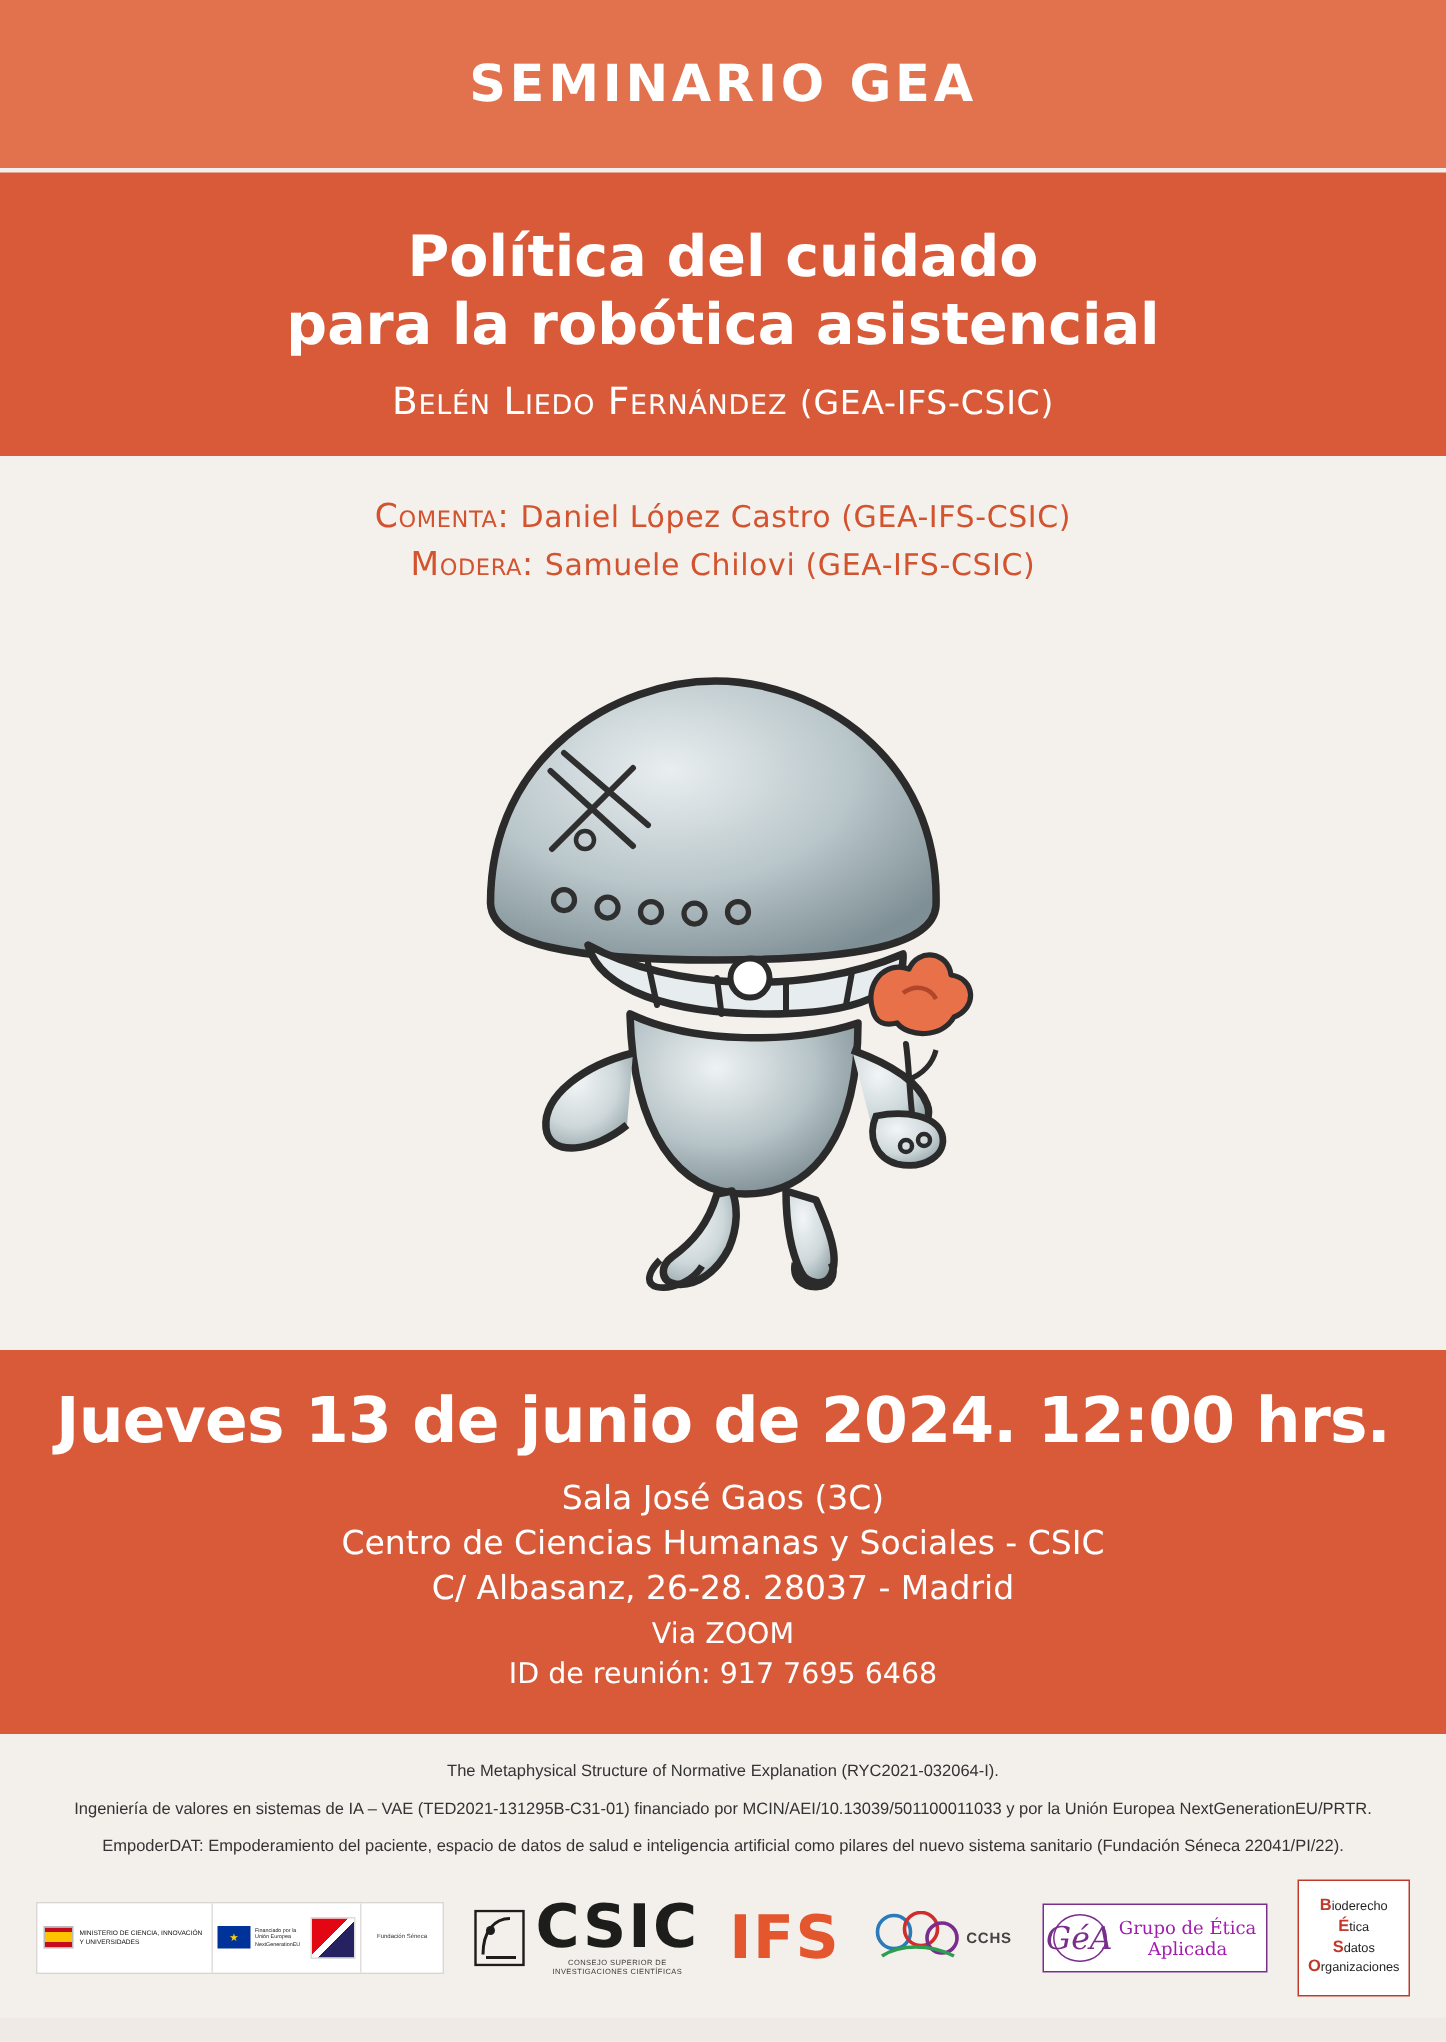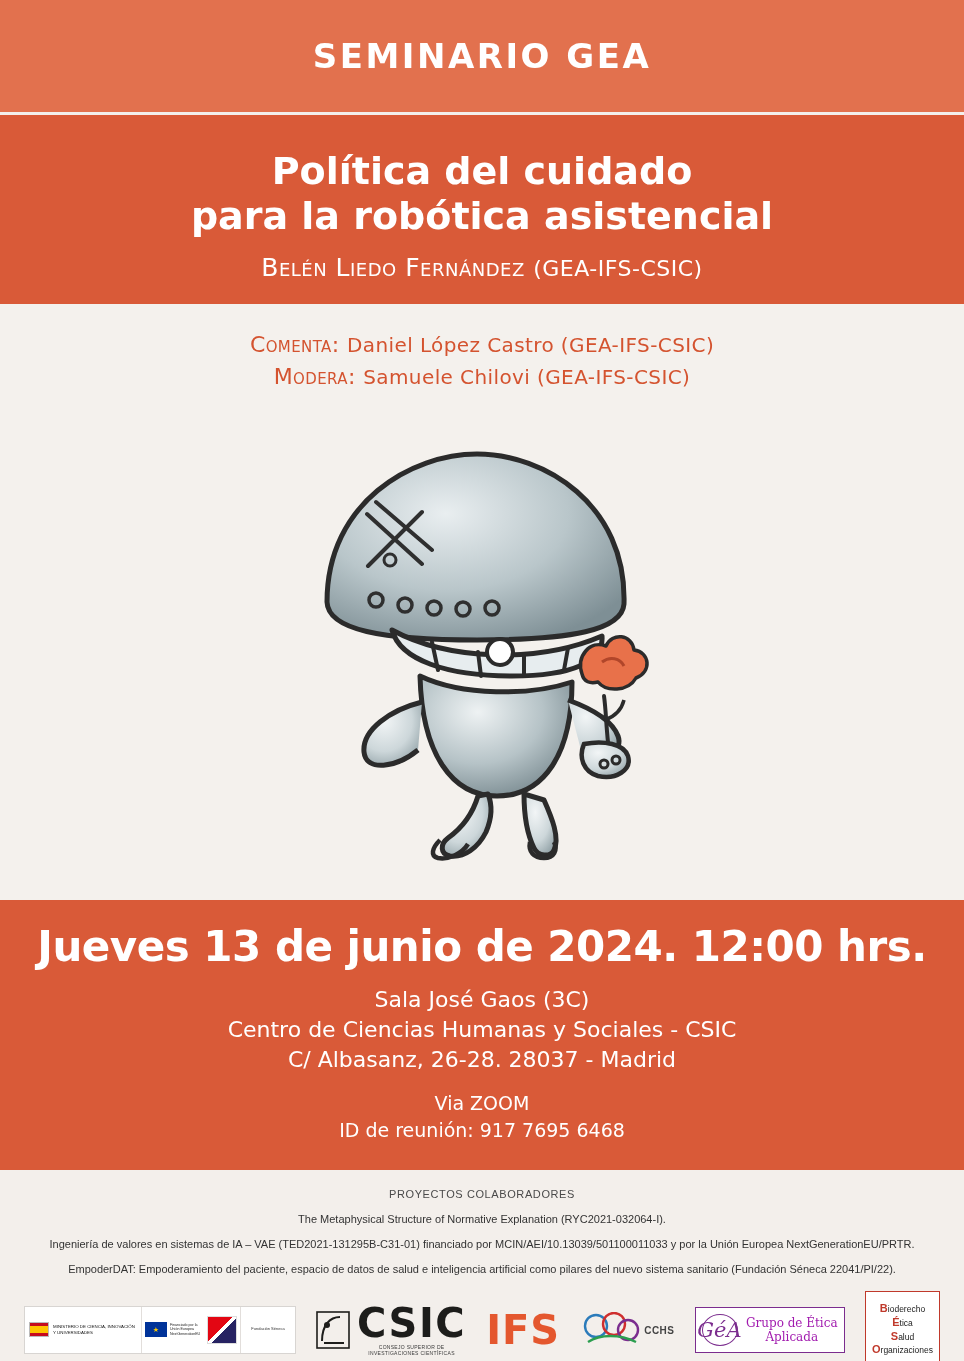--- a/index.html
+++ b/index.html
@@ -118,21 +118,20 @@
     font-family: "DejaVu Sans", sans-serif;
     letter-spacing: -0.5px;
   }
   .place {
     margin-top: 14px;
     font-size: 22px;
     line-height: 1.38;
     font-family: "DejaVu Sans", sans-serif;
   }
   .zoom {
-    margin-top: 14px;
     font-size: 19px;
     line-height: 1.42;
     font-family: "DejaVu Sans", sans-serif;
   }
 
   
   .footer {
     background: #f3efeb;
     padding: 18px 24px 0 24px;
     text-align: center;
@@ -444,21 +443,20 @@
       <div>Centro de Ciencias Humanas y Sociales - CSIC</div>
       <div>C/ Albasanz, 26-28. 28037 - Madrid</div>
     </div>
     <div class="zoom">
       <div>Via ZOOM</div>
       <div>ID de reunión: 917 7695 6468</div>
     </div>
   </div>
 
   <div class="footer">
-    <div class="collab-title">PROYECTOS COLABORADORES</div>
     <div class="collab-line">The Metaphysical Structure of Normative Explanation (RYC2021-032064-I).</div>
     <div class="collab-line">Ingeniería de valores en sistemas de IA – VAE (TED2021-131295B-C31-01) financiado por MCIN/AEI/10.13039/501100011033 y por la Unión Europea NextGenerationEU/PRTR.</div>
     <div class="collab-line">EmpoderDAT: Empoderamiento del paciente, espacio de datos de salud e inteligencia artificial como pilares del nuevo sistema sanitario (Fundación Séneca 22041/PI/22).</div>
 
     <div class="logos">
 
       <div class="logo logo-gob">
         <div class="gob-left">
           <div class="flag"></div>
           <div class="gob-text">MINISTERIO DE CIENCIA, INNOVACIÓN Y UNIVERSIDADES</div>
@@ -508,21 +506,21 @@
       </div>
 
       <div class="logo logo-beso">
         <div class="beso-line">
           <b>B</b><span>ioderecho</span>
         </div>
         <div class="beso-line">
           <b>É</b><span>tica</span>
         </div>
         <div class="beso-line">
-          <b>S</b><span>alud</span>
+          <b>S</b><span>datos</span>
         </div>
         <div class="beso-line">
           <b>O</b><span>rganizaciones</span>
         </div>
       </div>
 
     </div>
   </div>
 
 </div>

